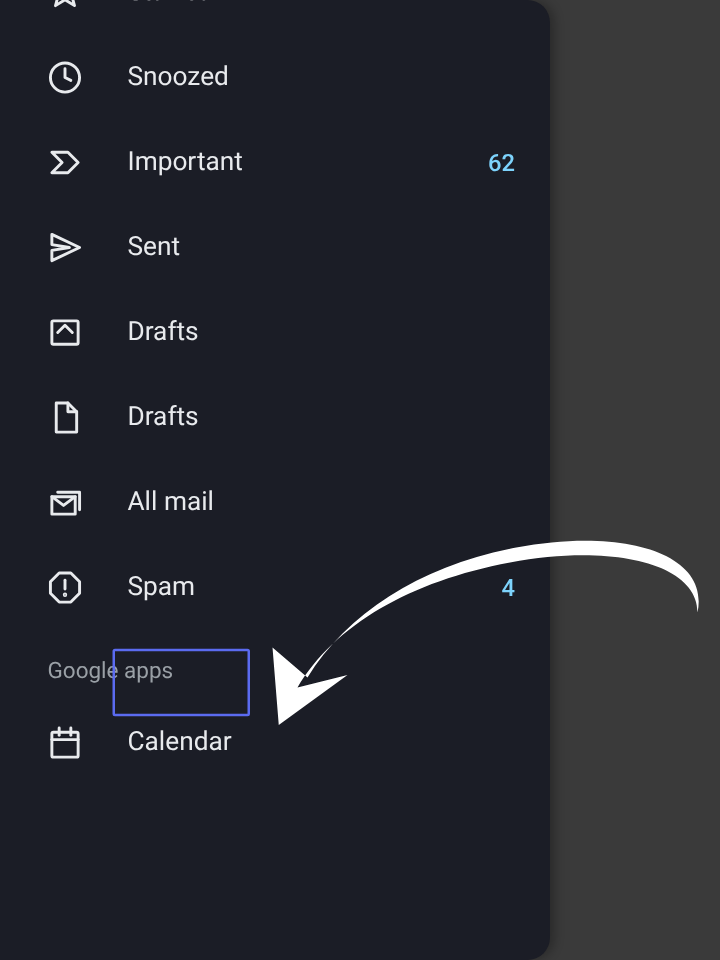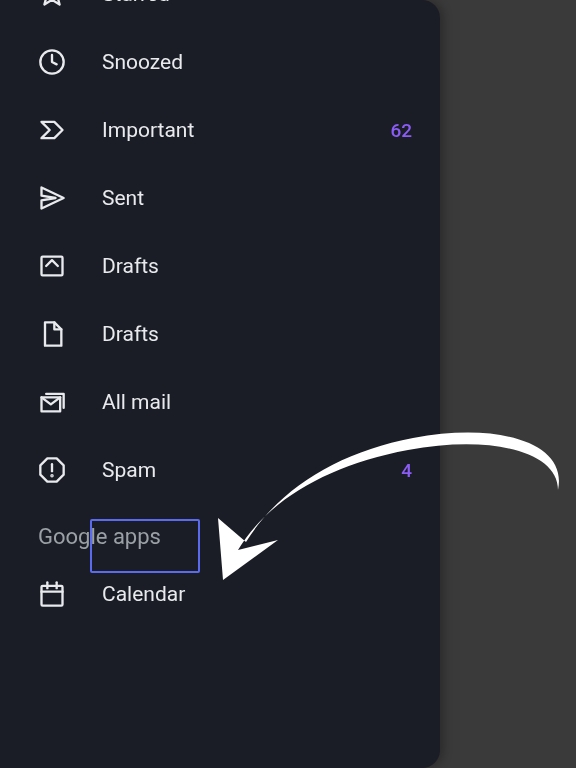--- a/index.html
+++ b/index.html
@@ -1,22 +1,22 @@
 <!DOCTYPE html>
 <html><head>
 <meta charset="utf-8">
 <style>
   html,body{margin:0;padding:0;width:576px;height:768px;background:#3a3a3a;font-family:'Google Sans',Roboto,Arial,sans-serif;overflow:hidden;}
   .sidebar{position:absolute;left:0;top:0;width:440px;height:768px;background:#1b1d26;border-radius:0 18px 18px 0;box-shadow:4px 0 8px rgba(0,0,0,.25);}
   .list{position:absolute;left:0;right:0;top:-40px;}
   .item{display:flex;align-items:center;height:68px;padding-left:38px;padding-right:28px;color:#e8eaed;font-size:21px;font-weight:400;cursor:pointer;}
   .item .icon{width:28px;height:28px;display:flex;align-items:center;justify-content:center;flex:0 0 28px;}
   .item .label{margin-left:36px;flex:1 1 auto;}
-  .item .count{font-size:19px;color:#8b5cf6;font-weight:500;}
-  .section-header{padding-left:38px;color:#9aa0a6;font-size:22px;margin-top:12px;margin-bottom:4px;height:40px;display:flex;align-items:center;}
+  .item .count{font-size:19px;color:#7dd3fc;font-weight:500;}
+  .section-header{padding-left:38px;color:#9aa0a6;font-size:18px;margin-top:12px;margin-bottom:4px;height:40px;display:flex;align-items:center;}
   .icon svg{width:28px;height:28px;stroke:#e8eaed;fill:none;stroke-width:2;stroke-linecap:round;stroke-linejoin:round;}
   
   .highlight-box{position:absolute;border:2px solid #5b6bf0;border-radius:2px;left:90px;top:519px;width:106px;height:50px;pointer-events:none;}
   
   .arrow{position:absolute;left:208px;top:430px;width:360px;height:230px;pointer-events:none;}
 </style>
 </head>
 <body>
 
 <div class="sidebar">

